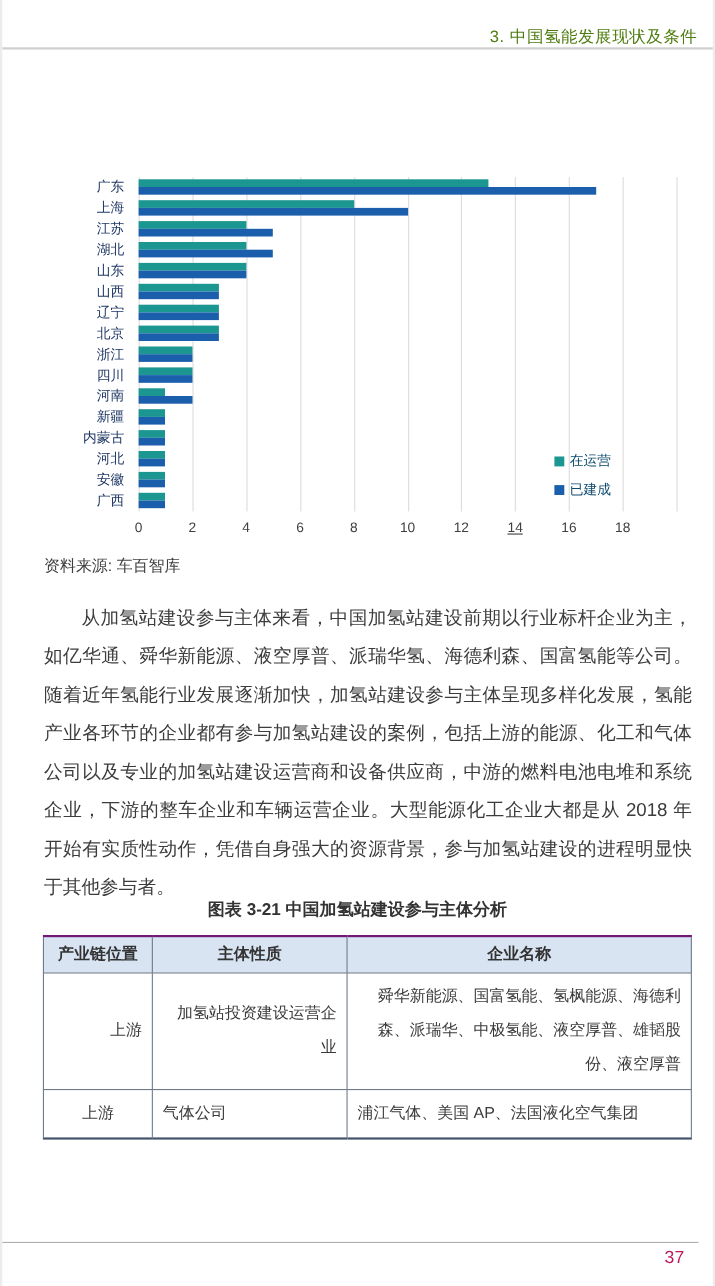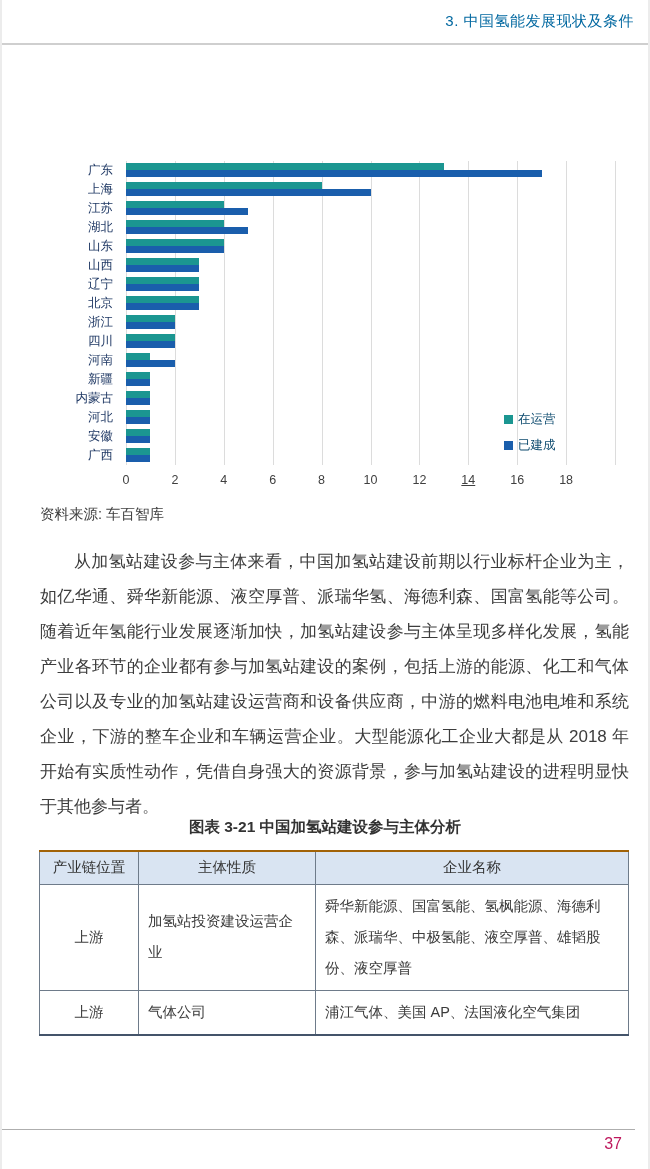--- a/index.html
+++ b/index.html
@@ -5,22 +5,22 @@
   * { margin:0; padding:0; box-sizing:border-box; }
   html,body { background:#ffffff; }
   body { font-family:"Liberation Sans","DejaVu Sans",sans-serif; }
   .page {
     position:relative; width:650px; height:1169px; margin:0 auto;
     background:#ffffff; overflow:hidden;
     border-left:2px solid #ececec; border-right:2px solid #ececec;
   }
   
   .doc-header {
-    position:absolute; top:12px; right:14px;
-    font-size:15px; color:#0369a1; letter-spacing:0.5px;
+    position:absolute; top:24px; right:14px;
+    font-size:15px; color:#4d7c0f; letter-spacing:0.5px;
   }
   .top-rule {
     position:absolute; top:43px; left:0; width:650px; height:2px;
     background:#cfcfcf;
   }
   .bottom-rule {
     position:absolute; top:1129px; left:0; width:633px; height:1px;
     background:#aeaeae;
   }
   .page-number {
@@ -73,27 +73,27 @@
   }
   .subject-table {
     position:absolute; top:850px; left:37px; width:590px;
     border-collapse:collapse; table-layout:fixed;
     font-size:14.5px; color:#3b3b3b;
   }
   .subject-table col.c1 { width:99px; }
   .subject-table col.c2 { width:177px; }
   .subject-table th, .subject-table td { border:1px solid #6e7b8a; }
   .subject-table thead th {
-    background:#d9e4f2; height:33px; font-size:14.5px; font-weight:normal;
-    color:#333333; text-align:center; border-top:2px solid #a16207;
+    background:#d9e4f2; height:33px; font-size:14.5px; font-weight:bold;
+    color:#333333; text-align:center; border-top:2px solid #701a75;
   }
   .subject-table td { padding:6px 9px; line-height:31px; background:#ffffff; }
   .subject-table td.center { text-align:center; }
   .subject-table tbody tr:last-child td { border-bottom:2px solid #44546a; }
-  .subject-table tr.row-tall td { height:97px; }
+  .subject-table tr.row-tall td { height:97px;text-align:right; }
   .subject-table tr.row-short td { height:43px; }
 </style>
 </head>
 <body>
 
 <div class="page">
 
   <div class="doc-header">3. 中国氢能发展现状及条件</div>
   <div class="top-rule"></div>
 

